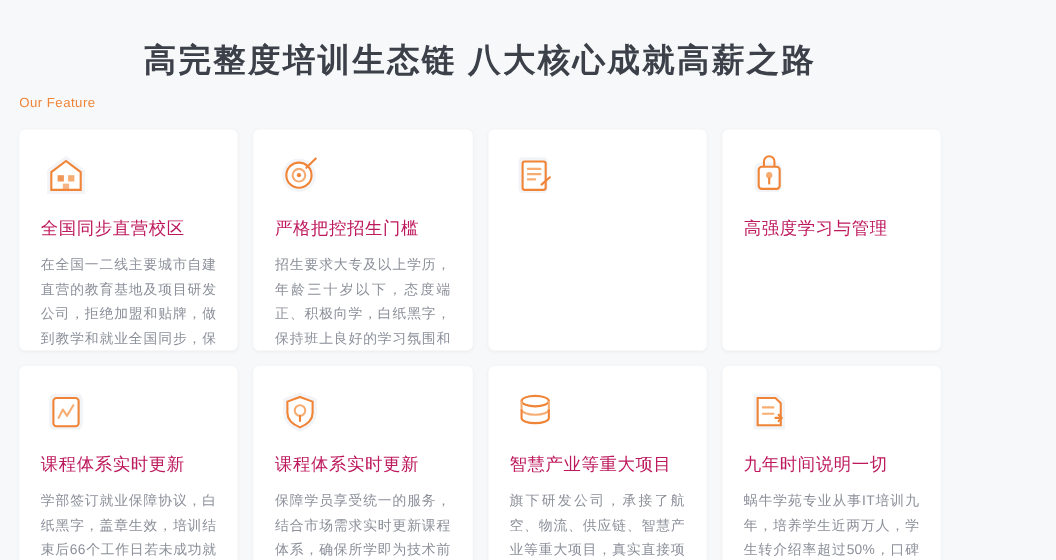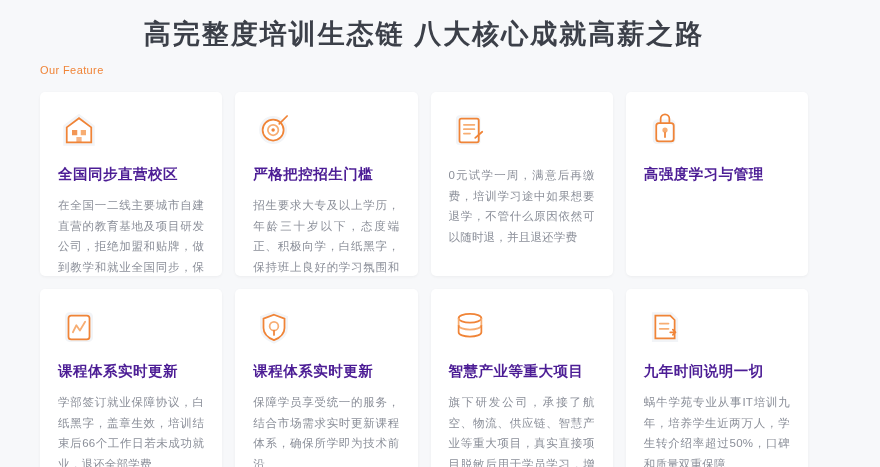--- a/index.html
+++ b/index.html
@@ -11,22 +11,21 @@
     height: 467px;
     background: #f7f8fa;
     font-family: "Liberation Sans", "DejaVu Sans", sans-serif;
     overflow: hidden;
   }
   .page {
     position: relative;
     width: 800px;
     height: 467px;
     box-sizing: border-box;
-    padding: 0 16px;
-    margin-left: 24px;
+    padding: 16px 16px;
   }
   .main-title {
     text-align: center;
     font-size: 27px;
     font-weight: bold;
     color: #3c4049;
     letter-spacing: 2px;
     padding-top: 17px;
     line-height: 1.3;
   }
@@ -54,22 +53,22 @@
     overflow: hidden;
   }
   .card-icon {
     width: 42px;
     height: 42px;
     margin-bottom: 14px;
     display: block;
   }
   .card-title {
     font-size: 14.5px;
-    font-weight: bold;
-    color: #4c1d95;
+    font-weight: normal;
+    color: #be185d;
     margin-bottom: 11px;
     letter-spacing: 0.5px;
   }
   .card-text {
     font-size: 11.5px;
     color: #8b8f99;
     line-height: 1.78;
     letter-spacing: 0.2px;
     text-align: justify;
   }
@@ -108,21 +107,20 @@
       <div class="card-text">招生要求大专及以上学历，年龄三十岁以下，态度端正、积极向学，白纸黑字，保持班上良好的学习氛围和接近的文化层次</div>
     </div>
 
     <div class="card">
       <svg class="card-icon" viewBox="0 0 48 48">
         <rect x="10" y="9" width="24" height="30" rx="2" fill="none" stroke="#f2f4f7" stroke-width="4"></rect>
         <rect x="12" y="11" width="22" height="27" rx="2" fill="none" stroke="#f08437" stroke-width="2"></rect>
         <path d="M17 18 H29 M17 23 H29 M17 28 H24" stroke="#f7ad72" stroke-width="2" stroke-linecap="round"></path>
         <path d="M30 33 L38 26" stroke="#f08437" stroke-width="2" stroke-linecap="round"></path>
       </svg>
-      <div class="card-text">0元试学一周，满意后再缴费，培训学习途中如果想要退学，不管什么原因依然可以随时退，并且退还学费</div>
     </div>
 
     <div class="card">
       <svg class="card-icon" viewBox="0 0 48 48">
         <rect x="12" y="14" width="22" height="24" rx="3" fill="none" stroke="#f2f4f7" stroke-width="4"></rect>
         <rect x="14" y="16" width="20" height="21" rx="3" fill="none" stroke="#f08437" stroke-width="2"></rect>
         <path d="M19 16 V11 a5 5 0 0 1 10 0 V16" fill="none" stroke="#f08437" stroke-width="2"></path>
         <circle cx="24" cy="24" r="3" fill="#f7ad72"></circle>
         <path d="M24 27 V32" stroke="#f08437" stroke-width="2" stroke-linecap="round"></path>
       </svg>

